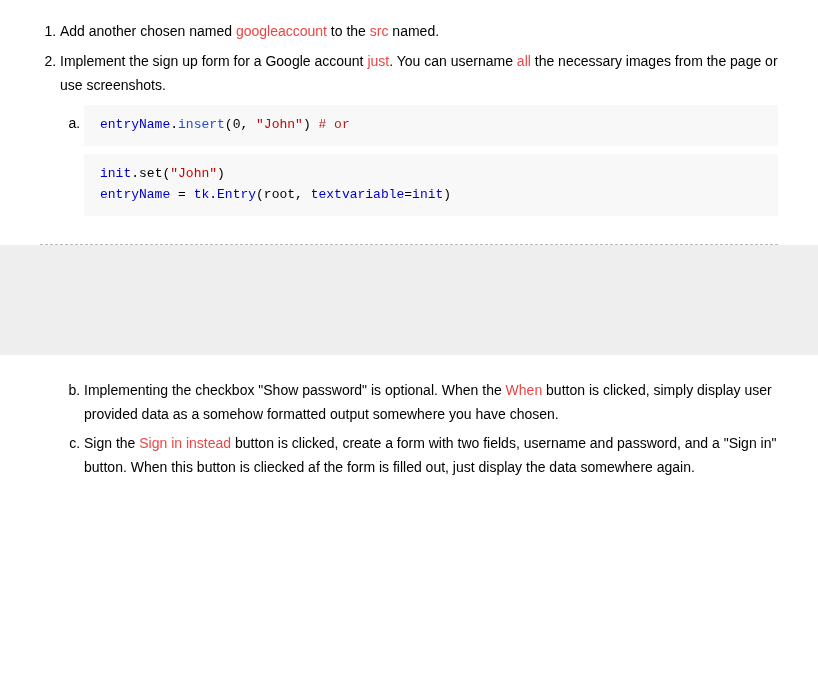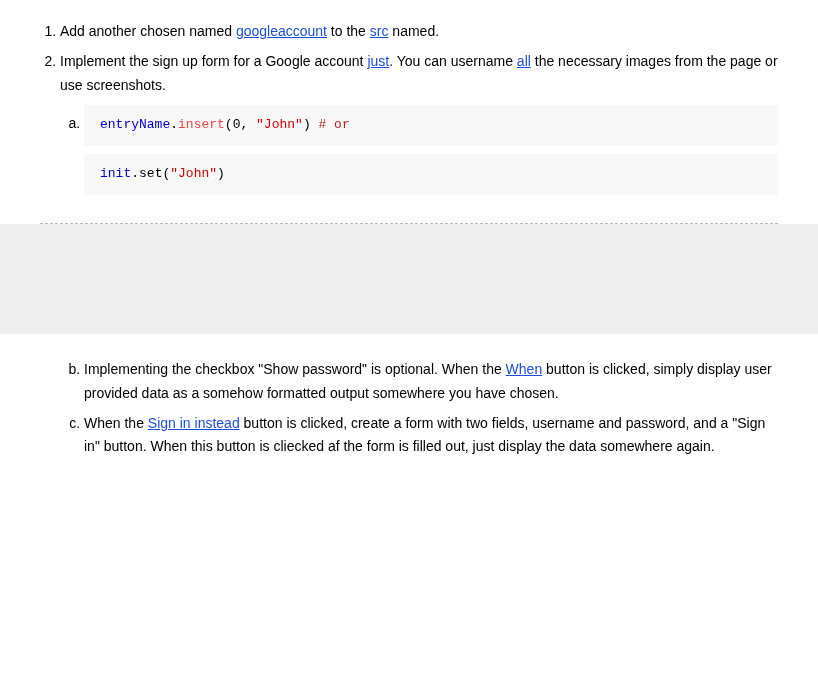--- a/index.html
+++ b/index.html
@@ -25,22 +25,21 @@
     ol {
       padding-left: 20px;
       line-height: 1.7;
     }
 
     ol > li {
       margin-bottom: 6px;
     }
 
     .link-blue {
-      color: #1d4ed8;
-      text-decoration: underline;
+      color: #ef4444;
       cursor: pointer;
     }
 
     ol ol {
       list-style-type: lower-alpha;
       padding-left: 24px;
     }
 
     ol ol li {
       margin-bottom: 4px;
@@ -74,42 +73,43 @@
 
     <li>
       <span>Implement the sign up form for a Google account </span><span class="link-blue">just</span><span>. You can username </span><span class="link-blue">all</span><span> the necessary images from the page or use screenshots.</span>
 
       <ol>
 
         <li>
 
           
           <div class="code-block">
-            <span class="code-line"><span style="color:#0000cc">entryName</span><span>.</span><span style="color:#ef4444">insert</span><span>(0, </span><span style="color:#cc0000">"John"</span><span>)  </span><span style="color:#b91c1c"># or</span></span>
+            <span class="code-line"><span style="color:#0000cc">entryName</span><span>.</span><span style="color:#1d4ed8">insert</span><span>(0, </span><span style="color:#cc0000">"John"</span><span>)  </span><span style="color:#b91c1c"># or</span></span>
           </div>
 
           
           <div class="code-block">
             <span class="code-line"><span style="color:#0000cc">init</span><span>.</span><span style="color:#000000">set</span><span>(</span><span style="color:#cc0000">"John"</span><span>)</span></span>
+            <span class="code-line"><span style="color:#0000cc">entryName</span><span> = </span><span style="color:#0000cc">tk</span><span>.</span><span style="color:#0000cc">Entry</span><span>(root, </span><span style="color:#0000cc">textvariable</span><span>=</span><span style="color:#0000cc">init</span><span>)</span></span>
           </div>
         </li>
       </ol>
     </li>
   </ol>
 
   <div style="height: 20px;"></div>
   <hr style="border: none; border-top: 1px dashed #bbbbbb; margin: 0;">
   <div style="background: #eeeeee; height: 110px; width: calc(100% + 80px); margin-left: -40px;"></div>
   <div style="height: 20px;"></div>
 
   <ol start="2" style="padding-left:20px;">
     <li style="list-style:none;">
       <ol style="list-style-type: lower-alpha; padding-left:24px;">
         <li value="2" style="margin-bottom: 6px;">
           <span>Implementing the checkbox "Show password" is optional. When the </span><span class="link-blue">When</span><span> button is clicked, simply display user provided data as a somehow formatted output somewhere you have chosen.</span>
         </li>
         <li>
-          <span>When the </span><span class="link-blue">Sign in instead</span><span> button is clicked, create a form with two fields, username and password, and a "Sign in" button. When this button is cliecked af the form is filled out, just display the data somewhere again.</span>
+          <span>Sign the </span><span class="link-blue">Sign in instead</span><span> button is clicked, create a form with two fields, username and password, and a "Sign in" button. When this button is cliecked af the form is filled out, just display the data somewhere again.</span>
         </li>
       </ol>
     </li>
   </ol>
 </div>
 
 </body></html>

